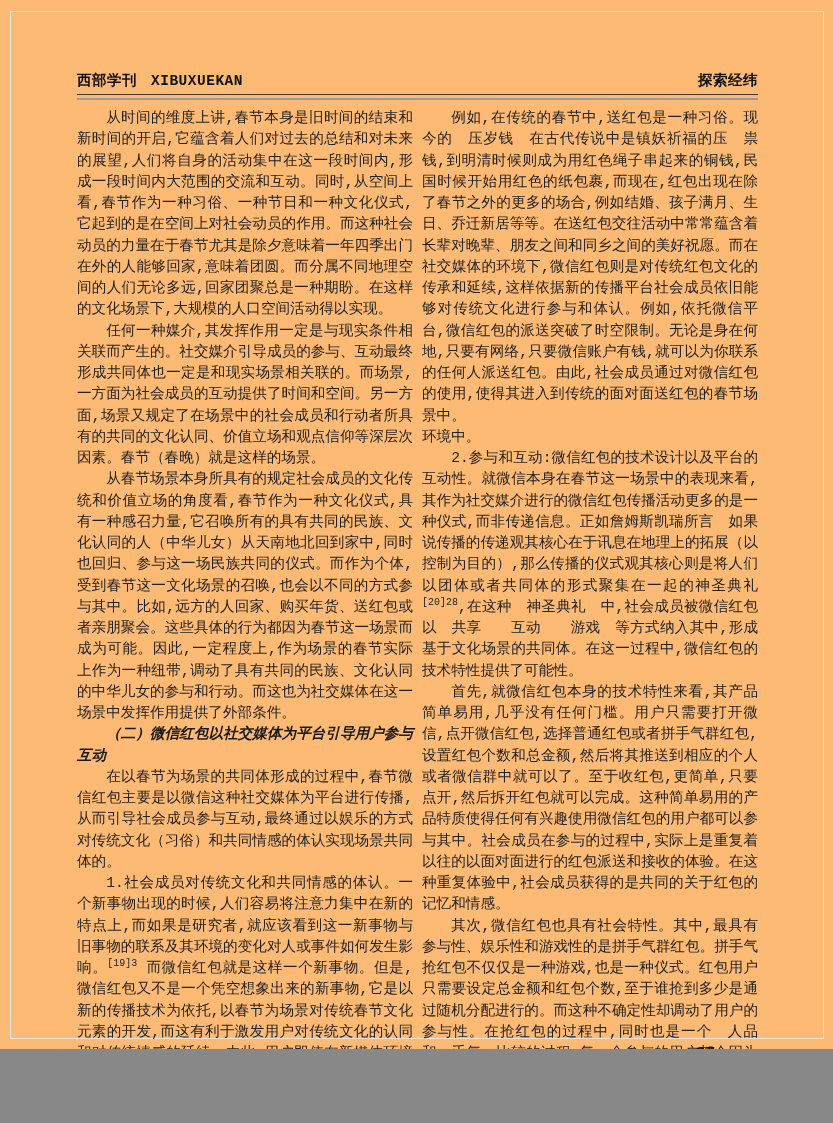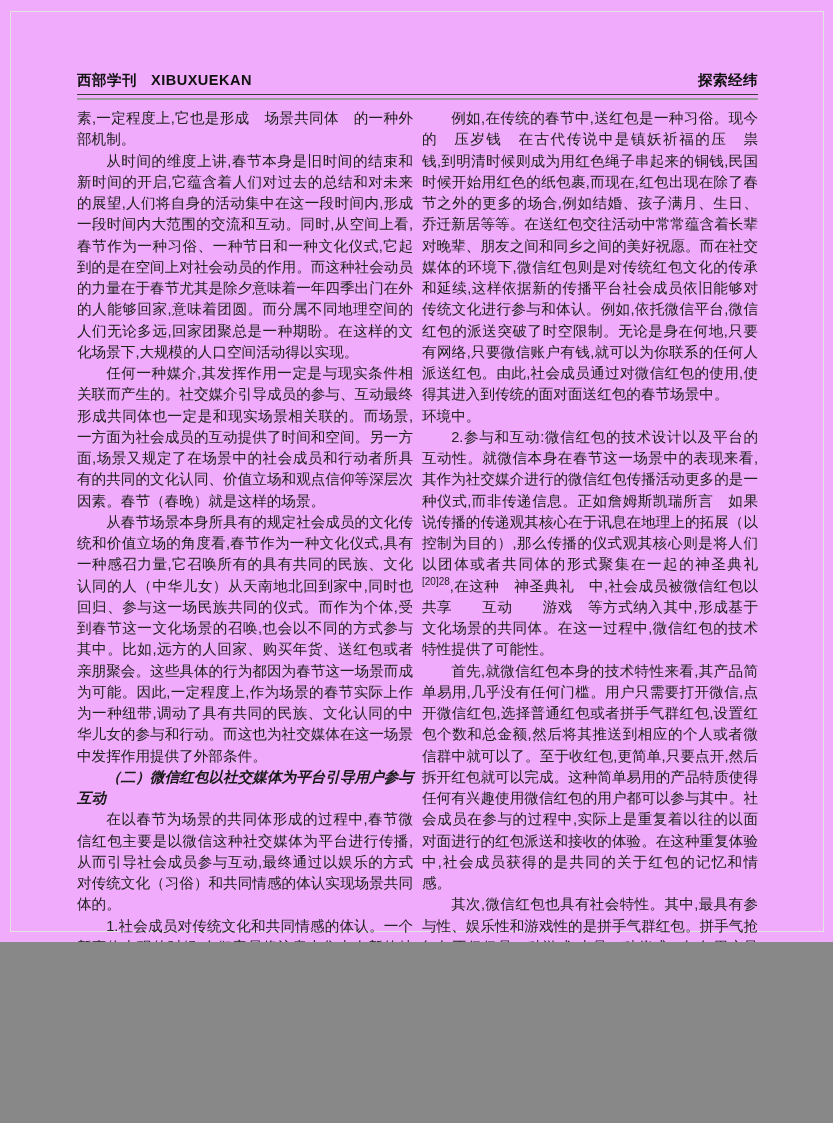--- a/index.html
+++ b/index.html
@@ -1,20 +1,20 @@
 <!DOCTYPE html>
 <html lang="zh"><head>
 <meta charset="utf-8">
 <style>
   html,body { margin:0; padding:0; background:#888; }
   .page {
     position: relative;
-    width: 833px; height: 942px;
-    background: #f0abfc;
-    font-family: Liberation Sans, sans-serif;
+    width: 833px; height: 1049px;
+    background: #fdba74;
+    font-family: Liberation Mono, monospace;
     color: #1e1e1e;
     overflow: hidden;
     box-sizing: border-box;
   }
   .scan-border {
     position: absolute; left: 10px; top: 11px; right: 9px; bottom: 10px;
     border: 1px solid #e3e3e3;
     pointer-events: none;
   }
   .content {
@@ -78,21 +78,20 @@
       <span class="j-cn">西部学刊</span>
       <span class="j-en">XIBUXUEKAN</span>
       <span class="spacer"></span>
       <span class="section">探索经纬</span>
     </div>
 
     <div class="header-rule"></div>
 
     <div class="columns">
       <div class="column">
-          <p class="para cont">素,一定程度上,它也是形成　场景共同体　的一种外部机制。</p>
           <p class="para para">从时间的维度上讲,春节本身是旧时间的结束和新时间的开启,它蕴含着人们对过去的总结和对未来的展望,人们将自身的活动集中在这一段时间内,形成一段时间内大范围的交流和互动。同时,从空间上看,春节作为一种习俗、一种节日和一种文化仪式,它起到的是在空间上对社会动员的作用。而这种社会动员的力量在于春节尤其是除夕意味着一年四季出门在外的人能够回家,意味着团圆。而分属不同地理空间的人们无论多远,回家团聚总是一种期盼。在这样的文化场景下,大规模的人口空间活动得以实现。</p>
           <p class="para para">任何一种媒介,其发挥作用一定是与现实条件相关联而产生的。社交媒介引导成员的参与、互动最终形成共同体也一定是和现实场景相关联的。而场景,一方面为社会成员的互动提供了时间和空间。另一方面,场景又规定了在场景中的社会成员和行动者所具有的共同的文化认同、价值立场和观点信仰等深层次因素。春节（春晚）就是这样的场景。</p>
           <p class="para para">从春节场景本身所具有的规定社会成员的文化传统和价值立场的角度看,春节作为一种文化仪式,具有一种感召力量,它召唤所有的具有共同的民族、文化认同的人（中华儿女）从天南地北回到家中,同时也回归、参与这一场民族共同的仪式。而作为个体,受到春节这一文化场景的召唤,也会以不同的方式参与其中。比如,远方的人回家、购买年货、送红包或者亲朋聚会。这些具体的行为都因为春节这一场景而成为可能。因此,一定程度上,作为场景的春节实际上作为一种纽带,调动了具有共同的民族、文化认同的中华儿女的参与和行动。而这也为社交媒体在这一场景中发挥作用提供了外部条件。</p>
           <p class="para heading">（二）微信红包以社交媒体为平台引导用户参与互动</p>
           <p class="para para">在以春节为场景的共同体形成的过程中,春节微信红包主要是以微信这种社交媒体为平台进行传播,从而引导社会成员参与互动,最终通过以娱乐的方式对传统文化（习俗）和共同情感的体认实现场景共同体的。</p>
           <p class="para para">1.社会成员对传统文化和共同情感的体认。一个新事物出现的时候,人们容易将注意力集中在新的特点上,而如果是研究者,就应该看到这一新事物与旧事物的联系及其环境的变化对人或事件如何发生影响。<sup>[19]3</sup> 而微信红包就是这样一个新事物。但是,微信红包又不是一个凭空想象出来的新事物,它是以新的传播技术为依托,以春节为场景对传统春节文化元素的开发,而这有利于激发用户对传统文化的认同和对传统情感的延续。由此,用户即使在新媒体环境下也处于一个　类传统　的文化</p>
         </div>
       <div class="column">
           <p class="para para">例如,在传统的春节中,送红包是一种习俗。现今的　压岁钱　在古代传说中是镇妖祈福的压　祟　钱,到明清时候则成为用红色绳子串起来的铜钱,民国时候开始用红色的纸包裹,而现在,红包出现在除了春节之外的更多的场合,例如结婚、孩子满月、生日、乔迁新居等等。在送红包交往活动中常常蕴含着长辈对晚辈、朋友之间和同乡之间的美好祝愿。而在社交媒体的环境下,微信红包则是对传统红包文化的传承和延续,这样依据新的传播平台社会成员依旧能够对传统文化进行参与和体认。例如,依托微信平台,微信红包的派送突破了时空限制。无论是身在何地,只要有网络,只要微信账户有钱,就可以为你联系的任何人派送红包。由此,社会成员通过对微信红包的使用,使得其进入到传统的面对面送红包的春节场景中。</p>
           <p class="para cont">环境中。</p>

